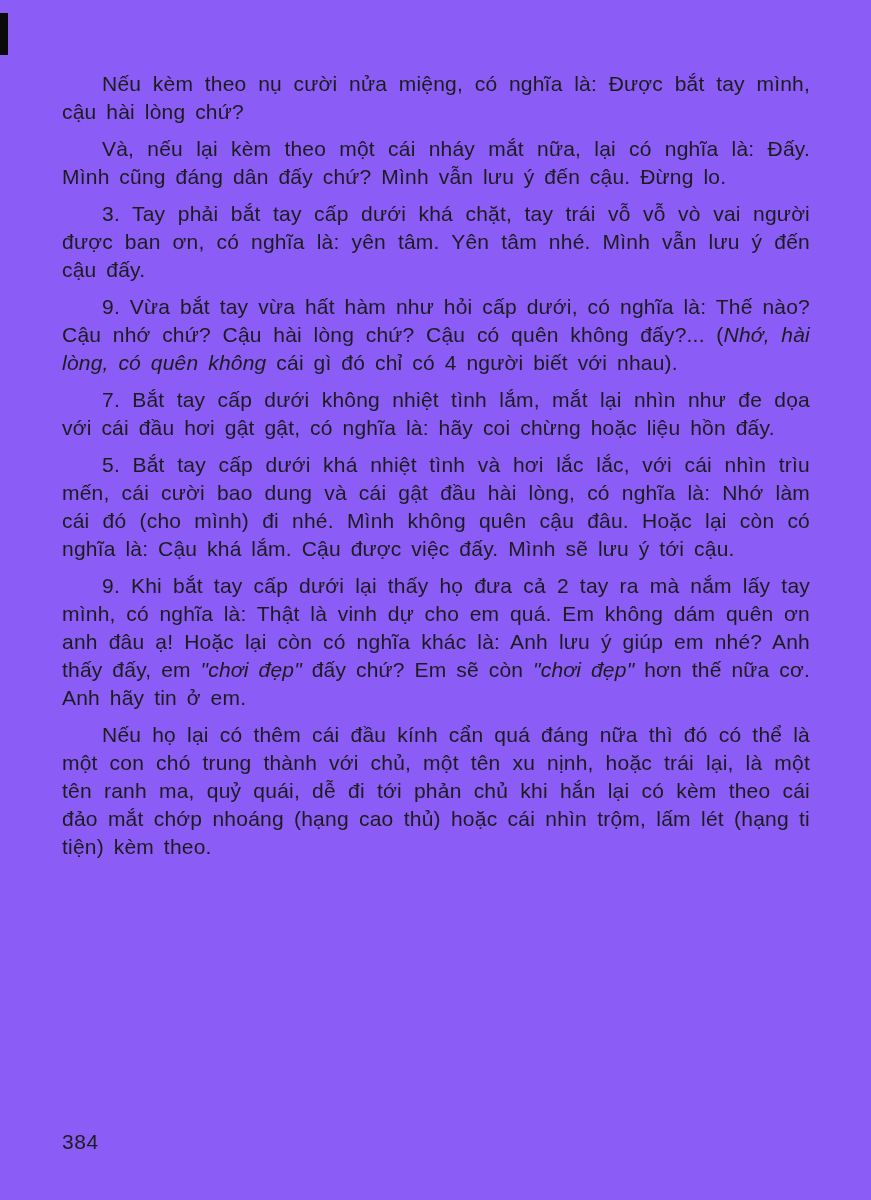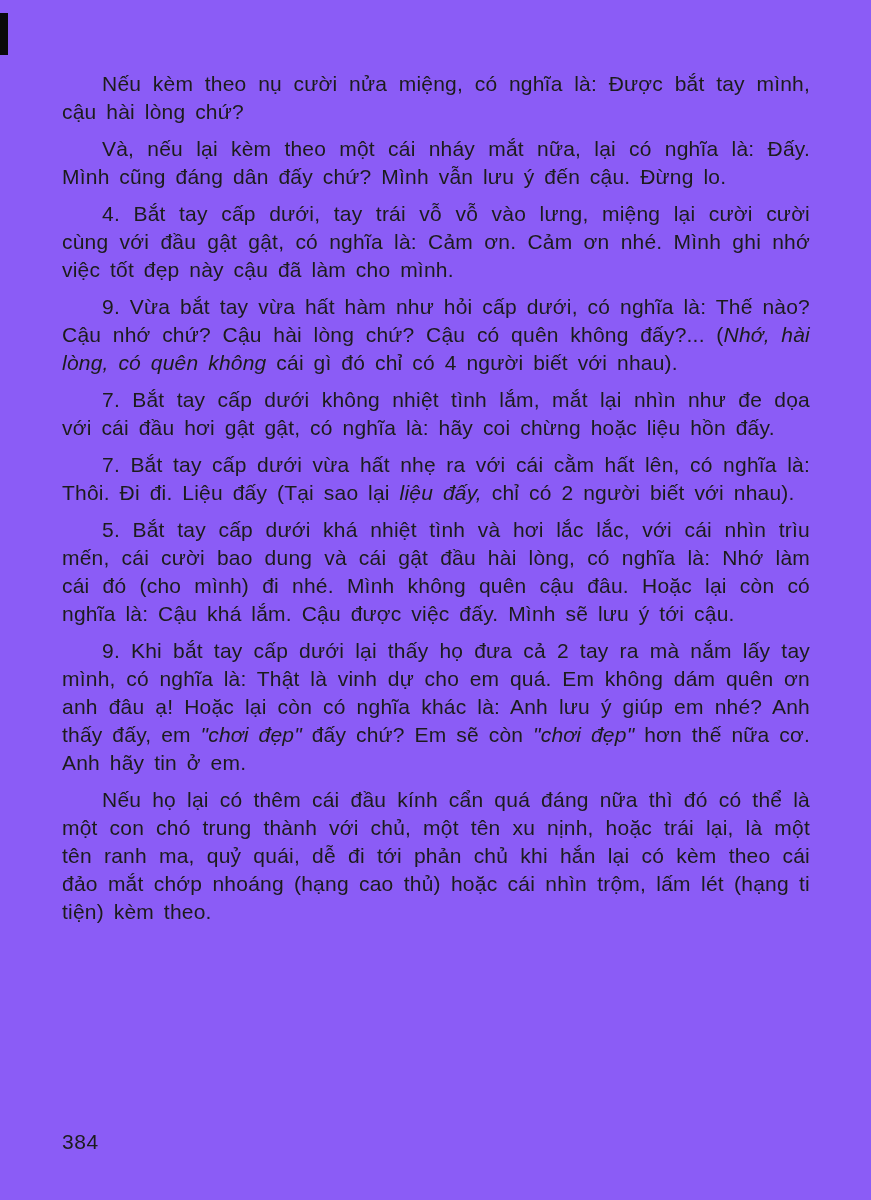--- a/index.html
+++ b/index.html
@@ -51,22 +51,21 @@
   }
 </style>
 </head>
 <body>
 
 <div class="page">
   <div class="scan-mark"></div>
   <div class="text-block">
       <p class="para"><span>Nếu kèm theo nụ cười nửa miệng, có nghĩa là: Được bắt tay mình, cậu hài lòng chứ?</span></p>
       <p class="para"><span>Và, nếu lại kèm theo một cái nháy mắt nữa, lại có nghĩa là: Đấy. Mình cũng đáng dân đấy chứ? Mình vẫn lưu ý đến cậu. Đừng lo.</span></p>
-      <p class="para"><span>4. Bắt tay cấp dưới, tay trái vỗ vỗ vào lưng, miệng lại cười cười cùng với đầu gật gật, có nghĩa là: Cảm ơn. Cảm ơn nhé. Mình ghi nhớ việc tốt đẹp này cậu đã làm cho mình.</span></p>
+      <p class="para"><span>3. Tay phải bắt tay cấp dưới khá chặt, tay trái vỗ vỗ vò vai người được ban ơn, có nghĩa là: yên tâm. Yên tâm nhé. Mình vẫn lưu ý đến cậu đấy.</span></p>
       <p class="para"><span>9. Vừa bắt tay vừa hất hàm như hỏi cấp dưới, có nghĩa là: Thế nào? Cậu nhớ chứ? Cậu hài lòng chứ? Cậu có quên không đấy?... (</span><span class="it">Nhớ, hài lòng, có quên không</span><span> cái gì đó chỉ có 4 người biết với nhau).</span></p>
       <p class="para"><span>7. Bắt tay cấp dưới không nhiệt tình lắm, mắt lại nhìn như đe dọa với cái đầu hơi gật gật, có nghĩa là: hãy coi chừng hoặc liệu hồn đấy.</span></p>
-      <p class="para"><span>7. Bắt tay cấp dưới vừa hất nhẹ ra với cái cằm hất lên, có nghĩa là: Thôi. Đi đi. Liệu đấy (Tại sao lại </span><span class="it">liệu đấy,</span><span> chỉ có 2 người biết với nhau).</span></p>
       <p class="para"><span>5. Bắt tay cấp dưới khá nhiệt tình và hơi lắc lắc, với cái nhìn trìu mến, cái cười bao dung và cái gật đầu hài lòng, có nghĩa là: Nhớ làm cái đó (cho mình) đi nhé. Mình không quên cậu đâu. Hoặc lại còn có nghĩa là: Cậu khá lắm. Cậu được việc đấy. Mình sẽ lưu ý tới cậu.</span></p>
       <p class="para"><span>9. Khi bắt tay cấp dưới lại thấy họ đưa cả 2 tay ra mà nắm lấy tay mình, có nghĩa là: Thật là vinh dự cho em quá. Em không dám quên ơn anh đâu ạ! Hoặc lại còn có nghĩa khác là: Anh lưu ý giúp em nhé? Anh thấy đấy, em </span><span class="it">"chơi đẹp"</span><span> đấy chứ? Em sẽ còn </span><span class="it">"chơi đẹp"</span><span> hơn thế nữa cơ. Anh hãy tin ở em.</span></p>
       <p class="para"><span>Nếu họ lại có thêm cái đầu kính cẩn quá đáng nữa thì đó có thể là một con chó trung thành với chủ, một tên xu nịnh, hoặc trái lại, là một tên ranh ma, quỷ quái, dễ đi tới phản chủ khi hắn lại có kèm theo cái đảo mắt chớp nhoáng (hạng cao thủ) hoặc cái nhìn trộm, lấm lét (hạng ti tiện) kèm theo.</span></p>
     </div>
   <div class="page-number">384</div>
 </div>
 
 </body></html>

